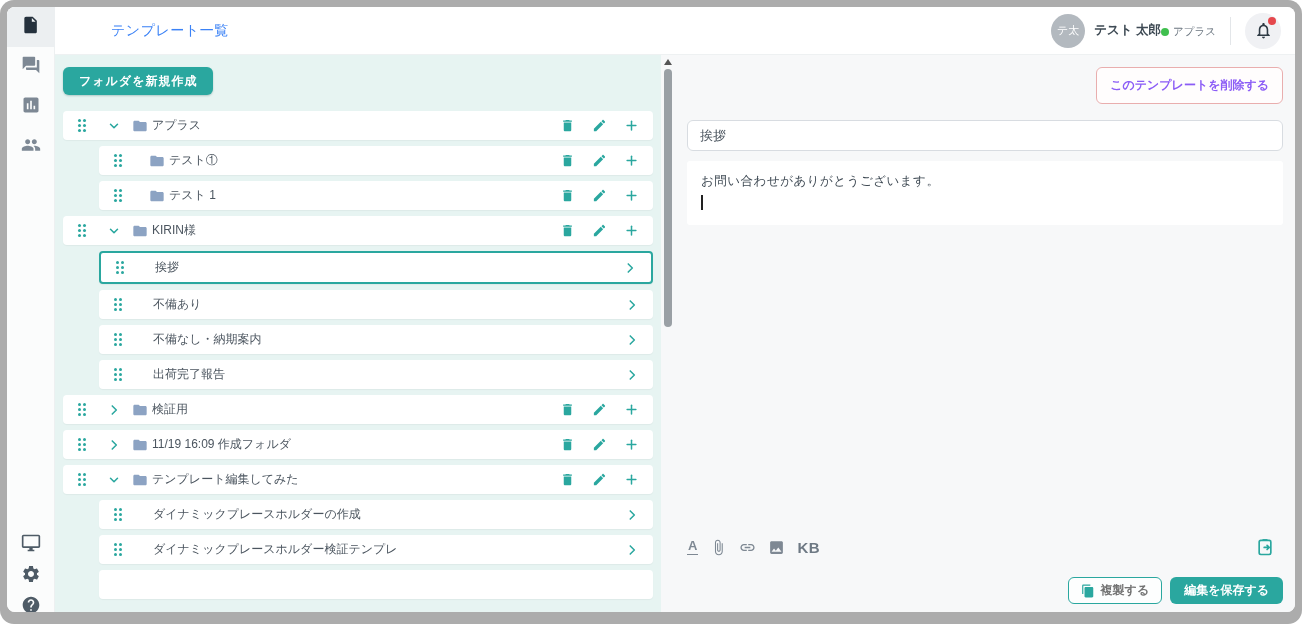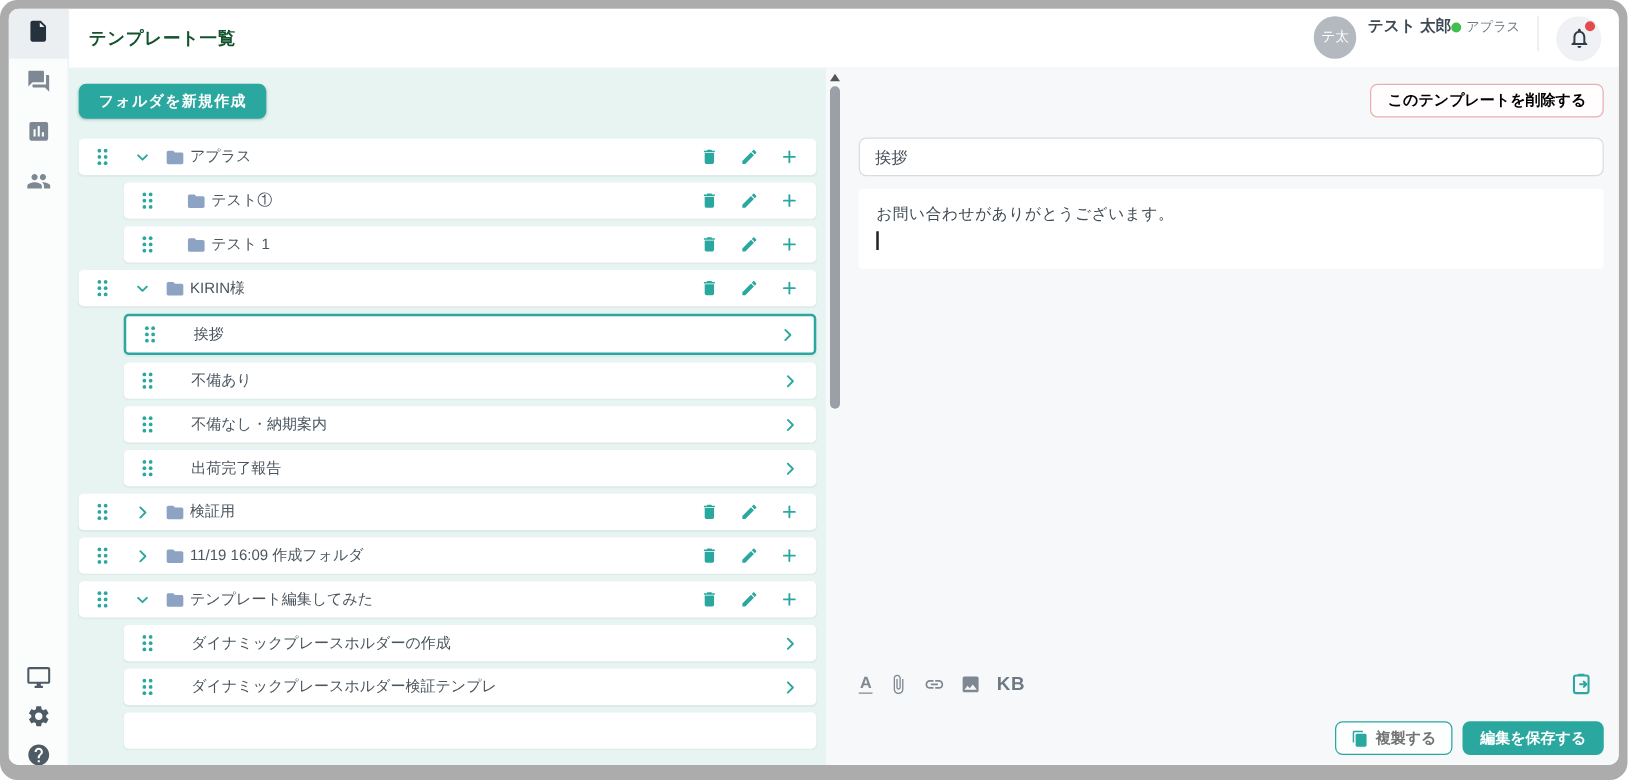--- a/index.html
+++ b/index.html
@@ -14,22 +14,22 @@
   .side-item.active { background:#eceff1; }
   .side-item svg { width:20px; height:20px; fill:#7d8894; }
   .side-item.active svg { fill:#25313d; }
   .side-bottom { position:absolute; bottom:-10px; left:0; display:flex; flex-direction:column; }
   .side-bottom .side-item { height:31px; }
   .side-bottom svg { fill:#4e5b66; }
 
   
   .main { flex:1; display:flex; flex-direction:column; min-width:0; }
   .header { height:48px; flex:0 0 48px; background:#fff; border-bottom:1px solid #eef1f2; display:flex; align-items:center; justify-content:space-between; padding:0 14px 0 16px; }
-  .page-title { font-size:14px; font-weight:bold; color:#14532d; letter-spacing:.5px; }
-  .header-right { display:flex; align-items:flex-start; }
+  .page-title { font-size:14px; font-weight:normal; color:#3b82f6; letter-spacing:.5px;margin-left:40px; }
+  .header-right { display:flex; align-items:center; }
   .avatar { width:34px; height:34px; border-radius:50%; background:#b3b9bf; color:#fff; font-size:11px; display:flex; align-items:center; justify-content:center; }
   .user-meta { margin-left:9px; display:flex; justify-content:center; }
   .user-name { font-size:12.5px; color:#3e4a54; font-weight:bold; }
   .user-status { display:flex; align-items:center; margin-top:2px; }
   .status-dot { width:8px; height:8px; border-radius:50%; background:#3fbf4e; margin-right:4px; }
   .status-text { font-size:10.5px; color:#6b7680; }
   .v-divider { width:1px; height:28px; background:#e3e6e9; margin:0 14px; }
   .bell-wrap { position:relative; width:36px; height:36px; border-radius:50%; background:#f0f1f4; display:flex; align-items:center; justify-content:center; cursor:pointer; }
   .bell-wrap svg { width:19px; height:19px; fill:#2f3b45; }
   .bell-dot { position:absolute; top:4px; right:5px; width:8px; height:8px; border-radius:50%; background:#e5484d; }
@@ -60,21 +60,21 @@
   .open-arrow svg { width:14px; height:14px; stroke:#2aa79f; fill:none; stroke-width:2.6; stroke-linecap:round; stroke-linejoin:round; }
 
   
   .scroll-strip { flex:0 0 14px; background:#f7f8f9; position:relative; }
   .scroll-up { position:absolute; top:4px; left:3px; width:0; height:0; border-left:4px solid transparent; border-right:4px solid transparent; border-bottom:6px solid #555; }
   .scroll-thumb { position:absolute; top:14px; left:3px; width:8px; height:258px; background:#9aa0a5; border-radius:4px; }
 
   
   .right-panel { flex:1; background:#f7f8f9; display:flex; flex-direction:column; padding:12px 12px 8px 12px; min-width:0; }
   .rp-top { display:flex; justify-content:flex-end; }
-  .del-btn { height:27px; padding:0 13px; background:#fffdfd; border:1px solid #e9aeae; border-radius:6px; color:#000000; font-size:12px; font-weight:bold; cursor:pointer; font-family:inherit; }
+  .del-btn { height:37px; padding:0 13px; background:#fffdfd; border:1px solid #e9aeae; border-radius:6px; color:#8b5cf6; font-size:12px; font-weight:bold; cursor:pointer; font-family:inherit; }
   .title-input { margin-top:16px; height:31px; border:1px solid #d8dce1; border-radius:6px; background:#fff; padding:0 12px; font-size:13px; color:#4a545e; font-family:inherit; outline:none; width:100%; }
   .body-box { margin-top:10px; background:#fff; border-radius:3px; padding:10px 14px 12px 14px; min-height:64px; }
   .body-line { font-size:12.5px; color:#3f4a54; line-height:1.7; letter-spacing:.5px; }
   .caret { width:1.5px; height:15px; background:#222; margin-top:3px; }
   .rp-spacer { flex:1; }
   .rp-toolbar { display:flex; align-items:center; margin-bottom:20px; }
   .tb { display:flex; align-items:center; margin-right:12px; cursor:pointer; }
   .tb svg { width:17px; height:17px; fill:#7e8893; }
   .tb-fmt { font-size:13px; font-weight:bold; color:#7e8893; border-bottom:1.5px solid #7e8893; line-height:1.1; padding:0 1px; }
   .tb-kb { font-size:15px; font-weight:bold; color:#6e7984; letter-spacing:.5px; }

